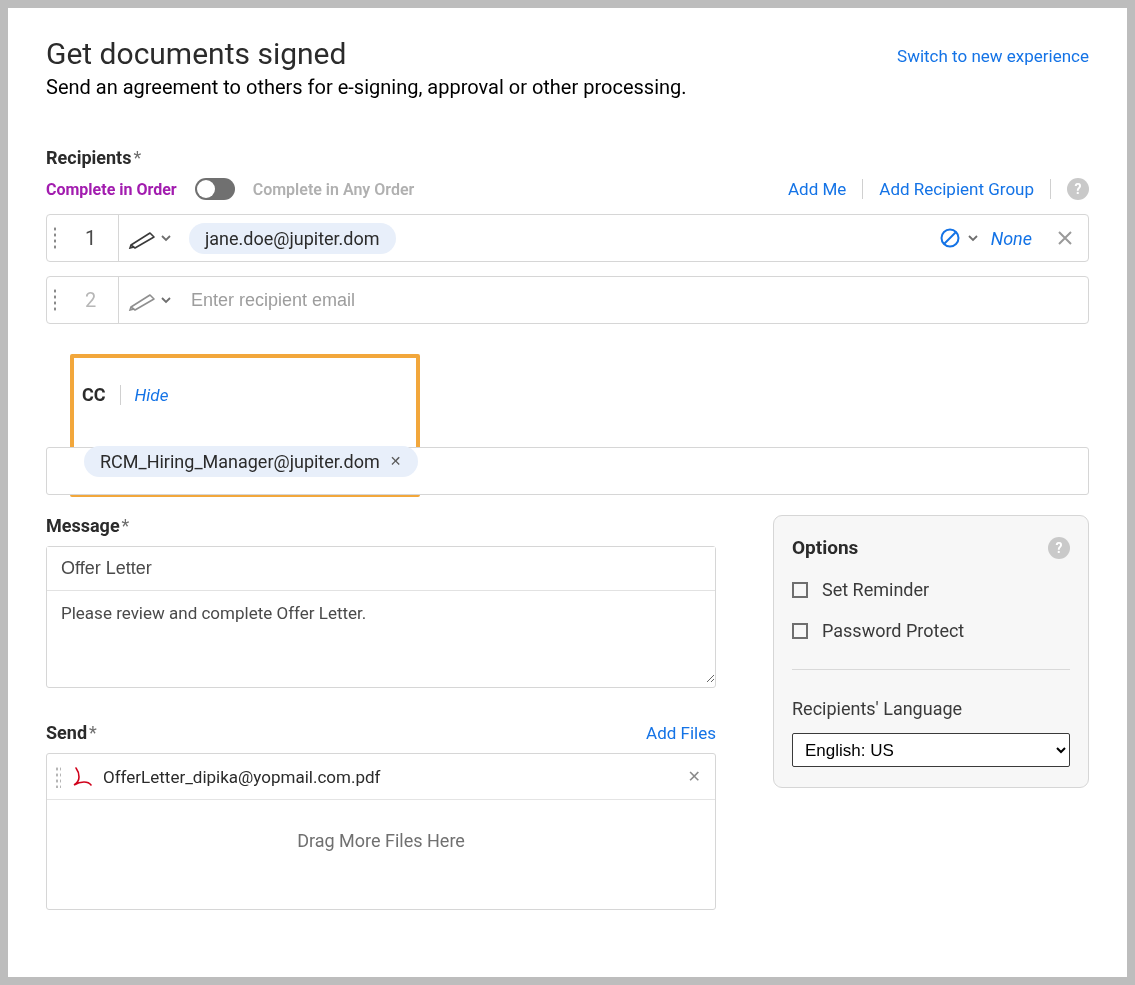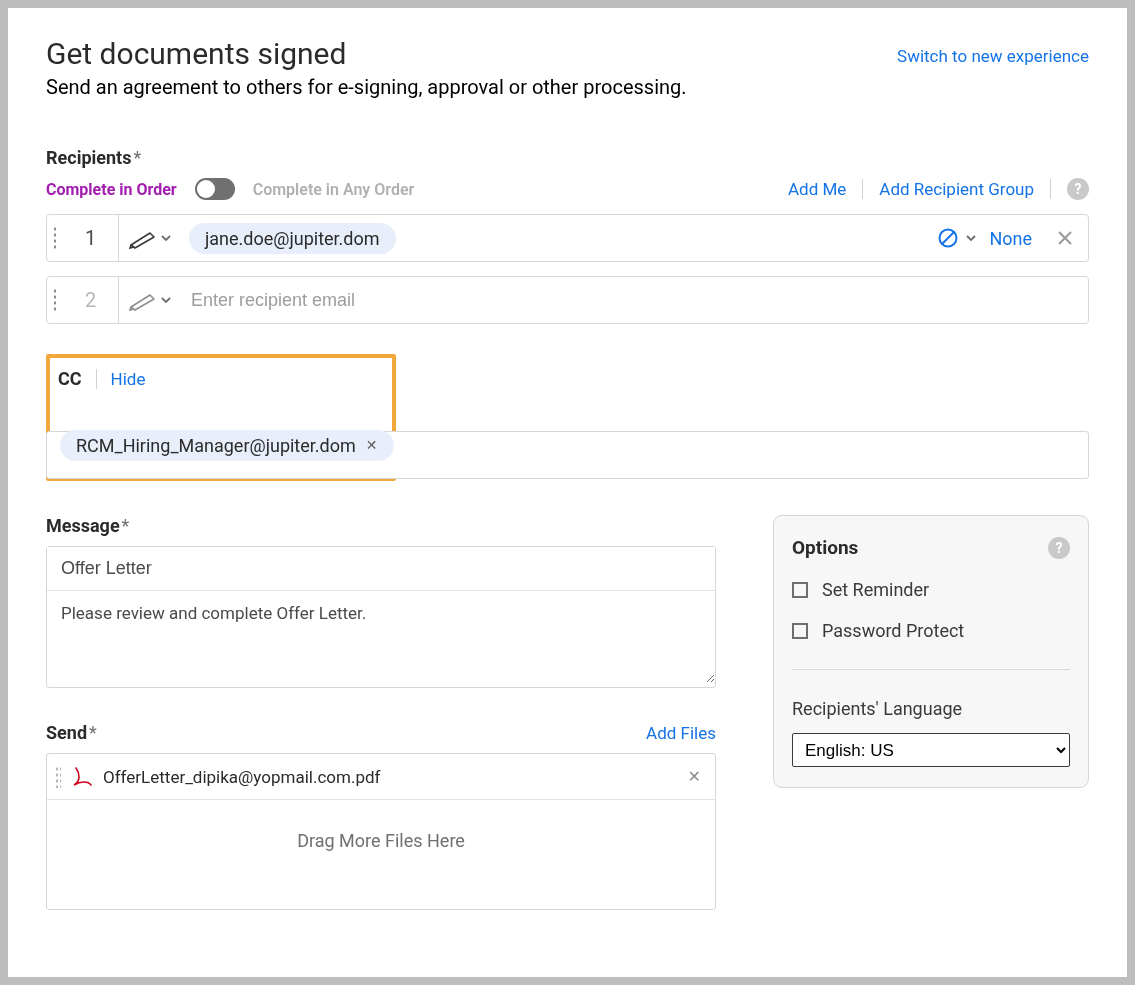--- a/index.html
+++ b/index.html
@@ -104,45 +104,45 @@
   }
   .recip-input::placeholder { color: #9d9d9d; }
   .chip {
     background: #e8effa; color: #2b2b2b; font-size: 18px; border-radius: 18px;
     padding: 5px 16px; display: inline-flex; align-items: center; gap: 10px;
   }
   .chip .chip-x { color: #5a5a5a; cursor: pointer; font-size: 14px; line-height: 1; }
   .auth-cell {
     display: flex; align-items: center; gap: 6px; padding-right: 10px; cursor: pointer;
   }
-  .auth-label { color: #1473e6; font-size: 18px; }
+  .auth-label { color: #1473e6; font-size: 18px; font-style: italic; }
   .row-x {
     width: 46px; display: flex; align-items: center; justify-content: center; color: #9a9a9a;
     font-size: 22px; cursor: pointer;
   }
 
   .cc-highlight {
-    border: 4px solid #f2a73b; border-radius: 2px; margin-top: 30px; padding: 10px 6px 8px 6px;
-    position: relative; width: 350px;
+    border: 4px solid #f2a73b; border-radius: 2px; margin-top: 30px; padding: 26px 6px 8px 6px;
+    position: relative; width: 350px; margin-left: 24px;
   }
   .cc-header { display: flex; align-items: center; gap: 14px; padding-left: 2px; }
   .cc-label { font-weight: 700; font-size: 18px; color: #2b2b2b; }
   .cc-hide { color: #1473e6; font-size: 17px; cursor: pointer; }
   
   .cc-full-row {
     border: 1px solid #d6d6d6; border-radius: 3px; height: 48px;
     display: flex; align-items: center; padding: 0 10px; background: #fff;
     margin-top: -50px; position: relative; z-index: 0;
   }
   .cc-chip-layer {
     position: relative; z-index: 2; margin-top: 32px; padding-left: 4px;
     height: 48px; display: flex; align-items: center;
   }
 
-  .cols { display: flex; gap: 36px; margin-top: 36px; align-items: flex-start; }
+  .cols { display: flex; gap: 36px; margin-top: 20px; align-items: flex-start; }
   .left-col { flex: 1; }
   .right-col { width: 316px; }
 
   .msg-label { font-size: 18px; font-weight: 700; color: #2b2b2b; }
   .msg-box {
     border: 1px solid #d6d6d6; border-radius: 3px; margin-top: 10px; width: 670px;
   }
   .msg-subject {
     width: 100%; height: 44px; border: none; border-bottom: 1px solid #e2e2e2;
     padding: 0 14px; font-size: 18px; color: #4a4a4a; outline: none;
@@ -275,21 +275,21 @@
     <div class="content-cell">
       <input class="recip-input" placeholder="Enter recipient email" style="">
     </div>
   </div>
 
   <div style="position:relative;">
     <div class="cc-highlight">
       <div class="cc-header">
         <span class="cc-label">CC</span>
         <span class="vdiv"></span>
-        <span class="cc-hide link" style="font-size:17px;">Hide</span>
+        <span class="cc-hide link" style="font-size:17px;font-style:italic;">Hide</span>
       </div>
       <div class="cc-chip-layer">
         <span class="chip">
           <span>RCM_Hiring_Manager@jupiter.dom</span>
           <span class="chip-x">✕</span>
         </span>
       </div>
     </div>
     <div class="cc-full-row"></div>
   </div>

